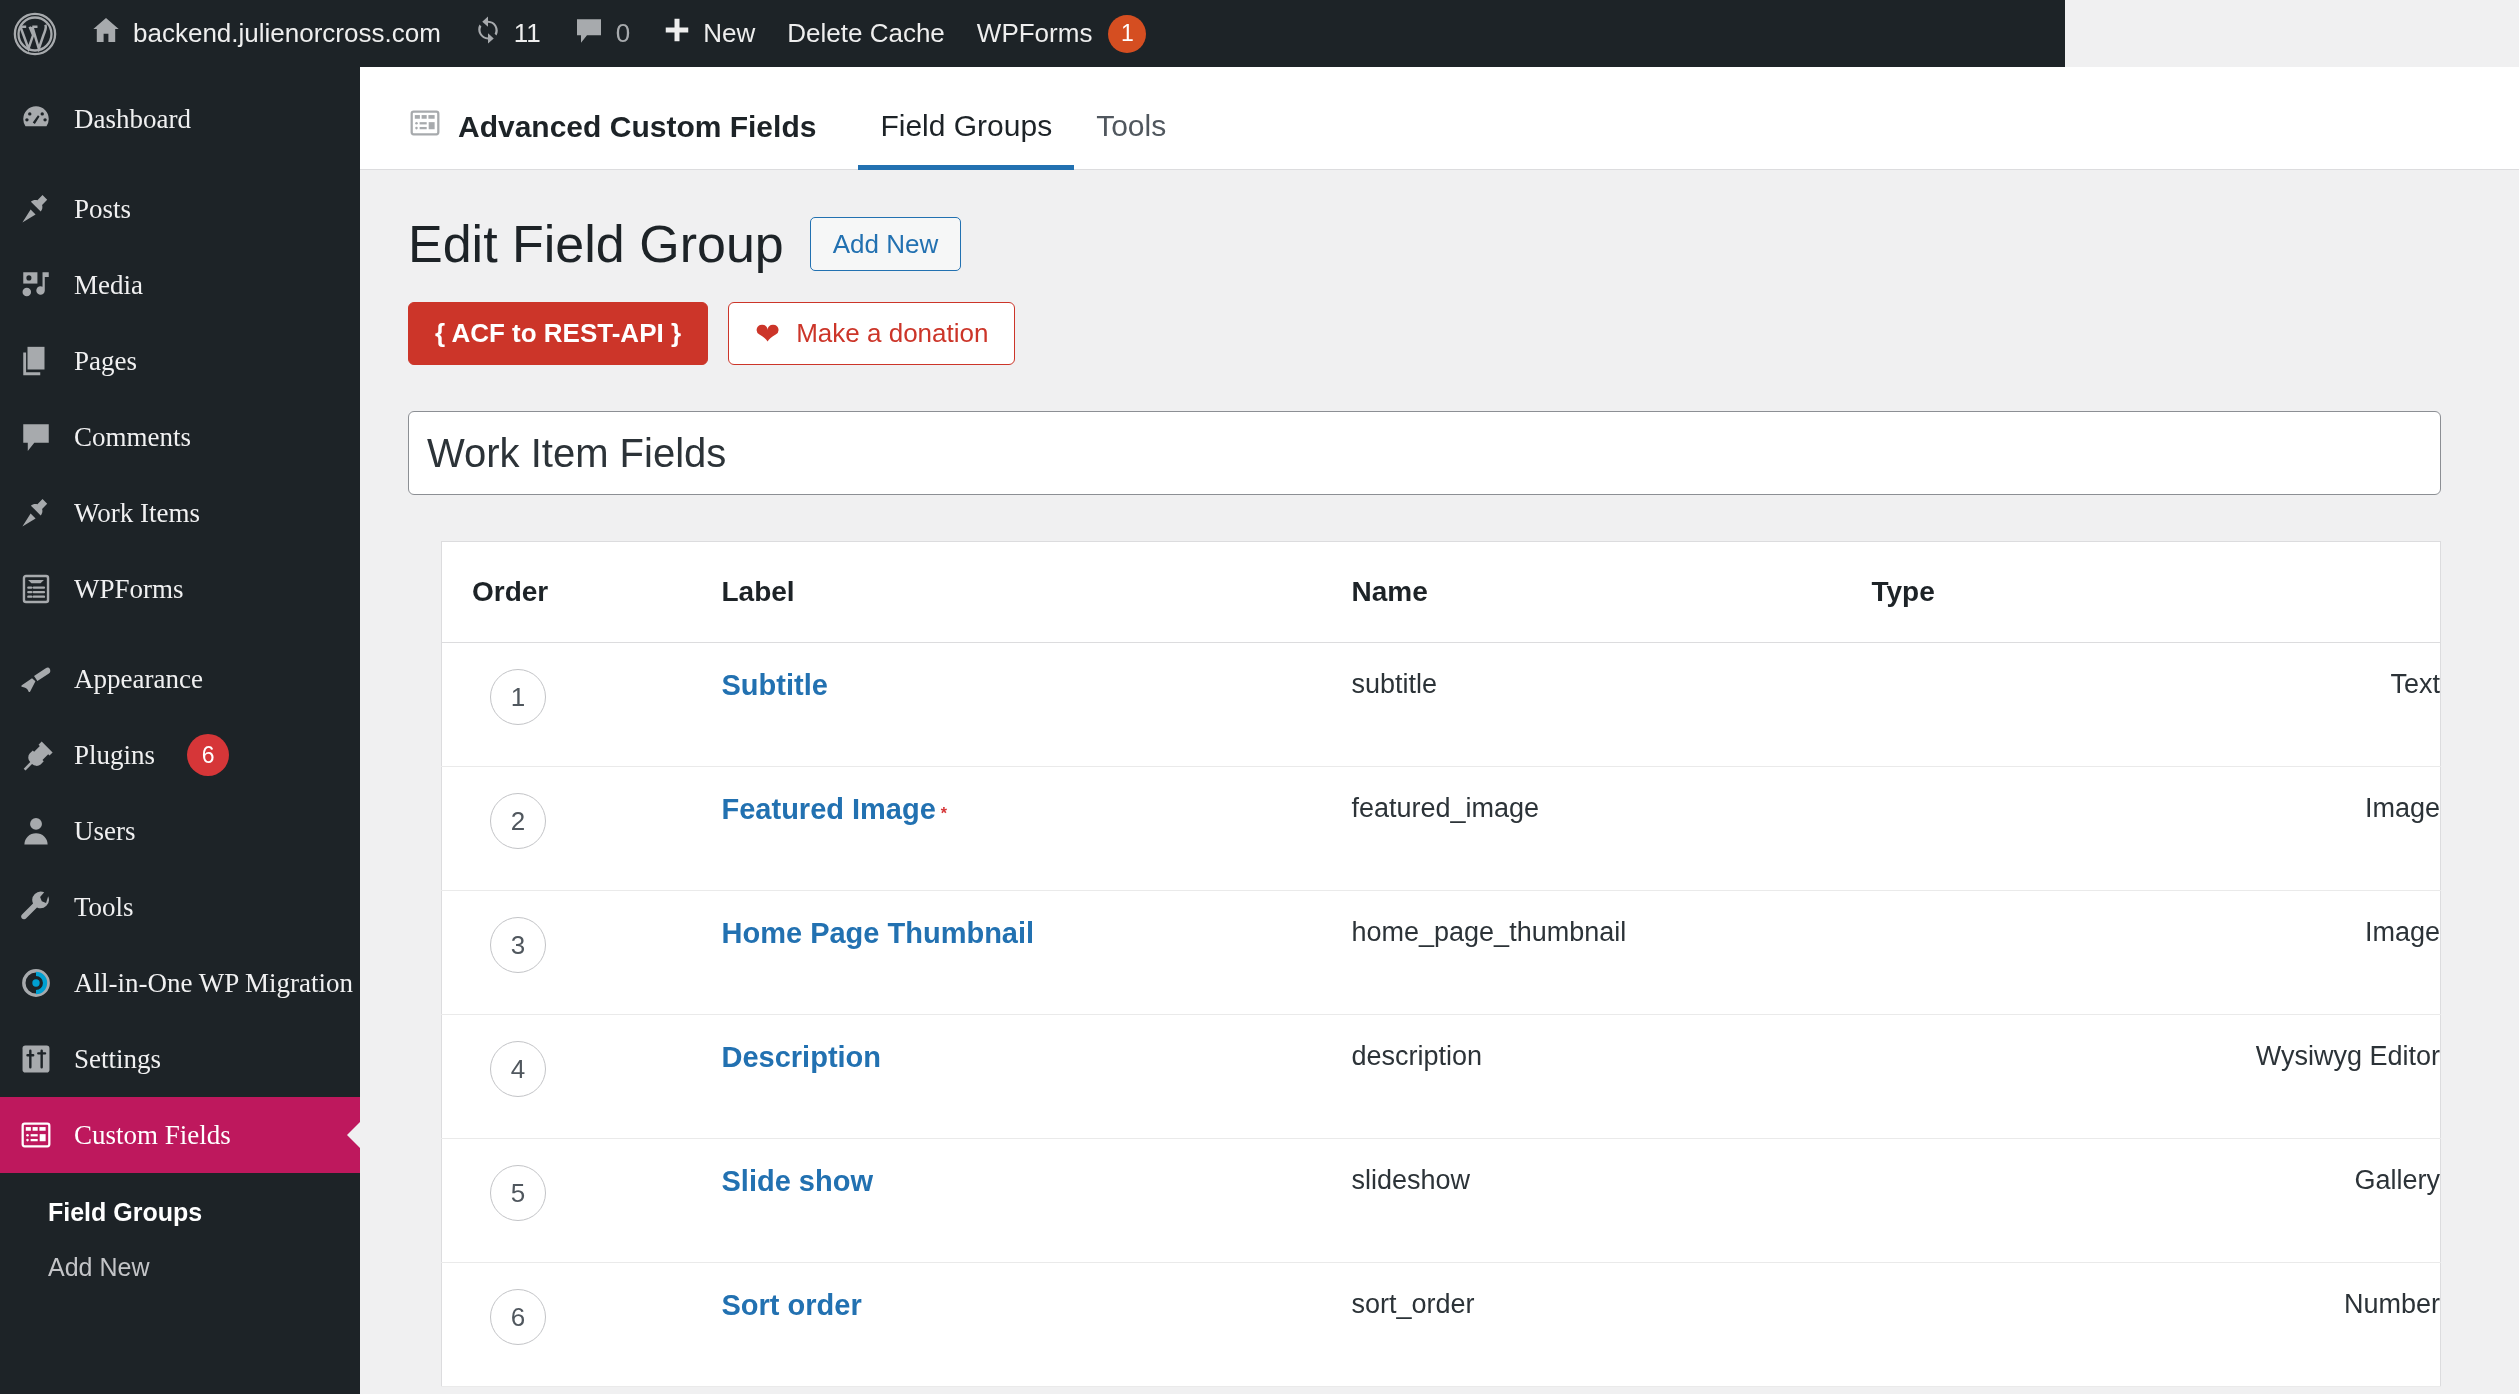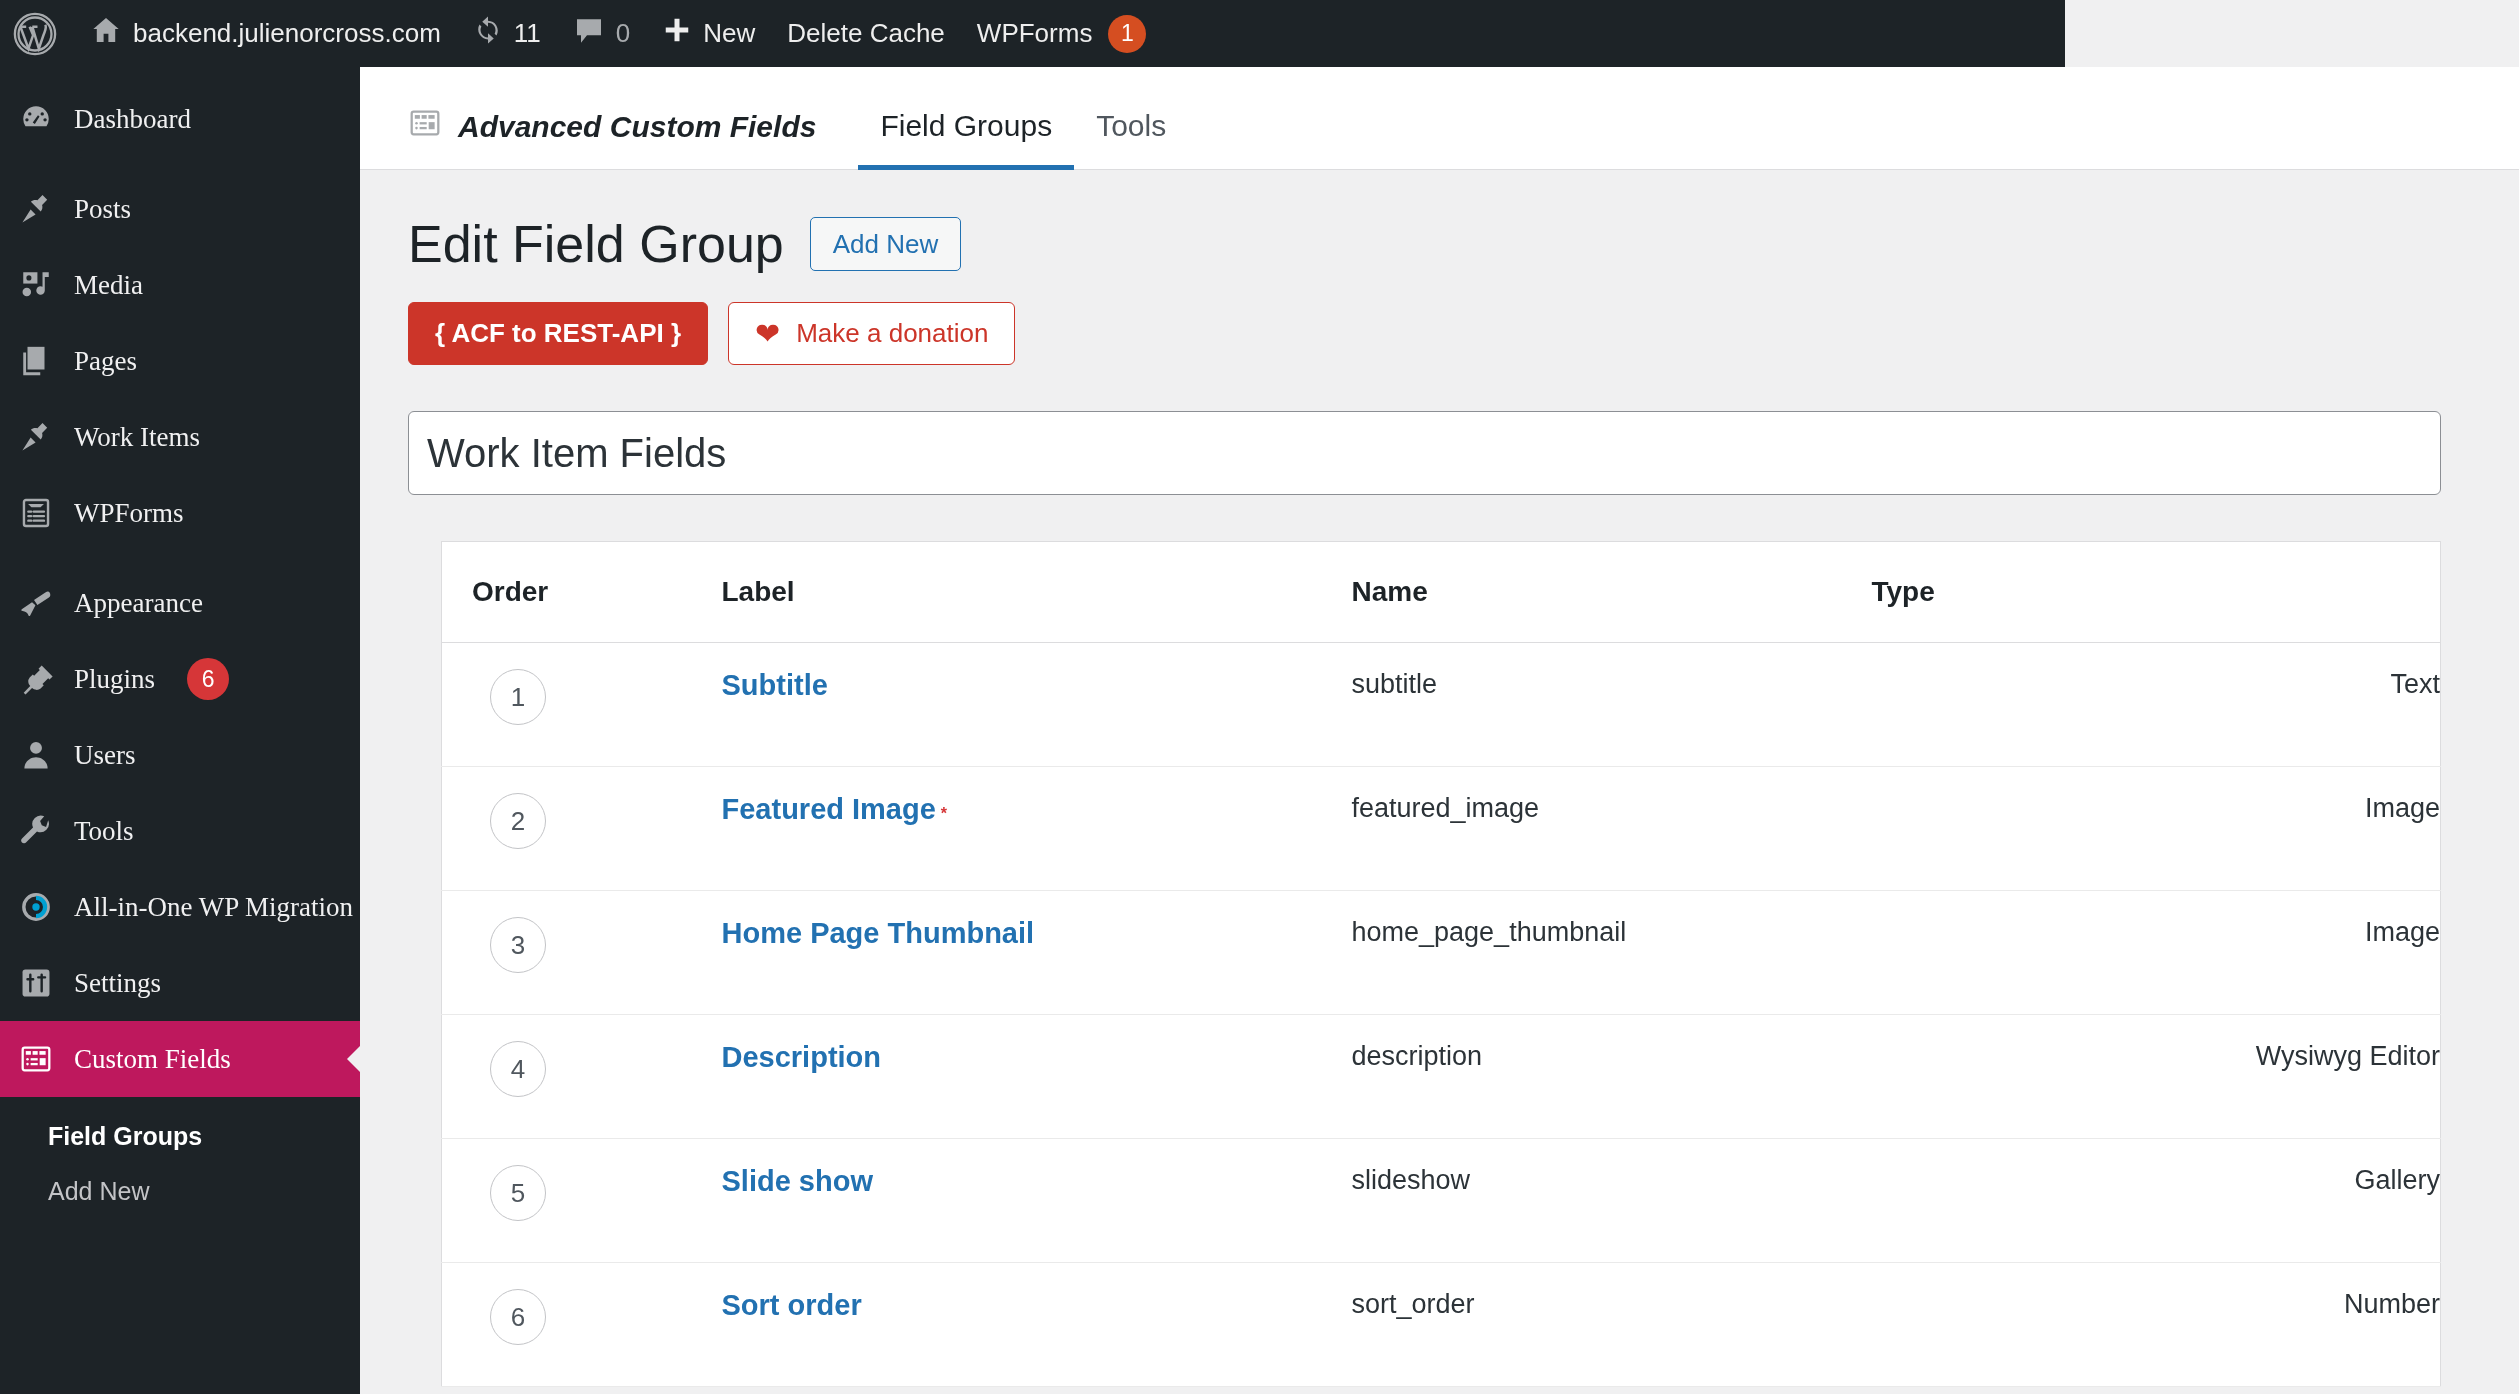--- a/index.html
+++ b/index.html
@@ -110,21 +110,21 @@
   .acf-header {
     background: #fff;
     height: 103px;
     display: flex; align-items: flex-end;
     padding-left: 48px;
     border-bottom: 1px solid #dcdcde;
   }
   .acf-brand {
     display: flex; align-items: center; gap: 16px;
     padding-bottom: 22px;
-    font-size: 30px; font-weight: bold; color: #1d2327; font-style: italic;
+    font-size: 30px; font-weight: bold; color: #1d2327;
   }
   .acf-tabs { display: flex; align-items: flex-end; margin-left: 42px; }
   .acf-tab {
     padding: 0 22px 22px 22px;
     font-size: 30px; color: #50575e;
     cursor: pointer;
     border-bottom: 5px solid transparent;
     margin-bottom: -1px;
   }
   .acf-tab.active { color: #1d2327; border-bottom-color: #2271b1; }
@@ -329,20 +329,28 @@
   <div class="menu-item">
     <span class="mi-icon">
       <svg width="34" height="34" viewBox="0 0 24 24" fill="#a7aaad">
         <path d="M6 2h12v16H6z"></path>
         <path d="M3 6v16h12v-2H5V6z"></path>
       </svg>
     </span>
     <span class="mi-label">Pages</span>
   </div>
 
+  <div class="menu-item">
+    <span class="mi-icon">
+      <svg width="34" height="34" viewBox="0 0 24 24" fill="#a7aaad">
+        <path d="M3 3h18v13H10.8L6.2 21.8V16H3Z"></path>
+      </svg>
+    </span>
+    <span class="mi-label">Comments</span>
+  </div>
 
   <div class="menu-item">
     <span class="mi-icon">
       <svg width="34" height="34" viewBox="0 0 24 24" fill="#a7aaad">
         <path d="M16.6 2.2 13 5.8c-1.6-.5-3.4-.2-4.6 1l6.9 6.9c1.2-1.3 1.5-3 1-4.6l3.6-3.6zM8.2 12.3 2.4 21.6l9.3-5.8z"></path>
       </svg>
     </span>
     <span class="mi-label">Work Items</span>
   </div>
 

